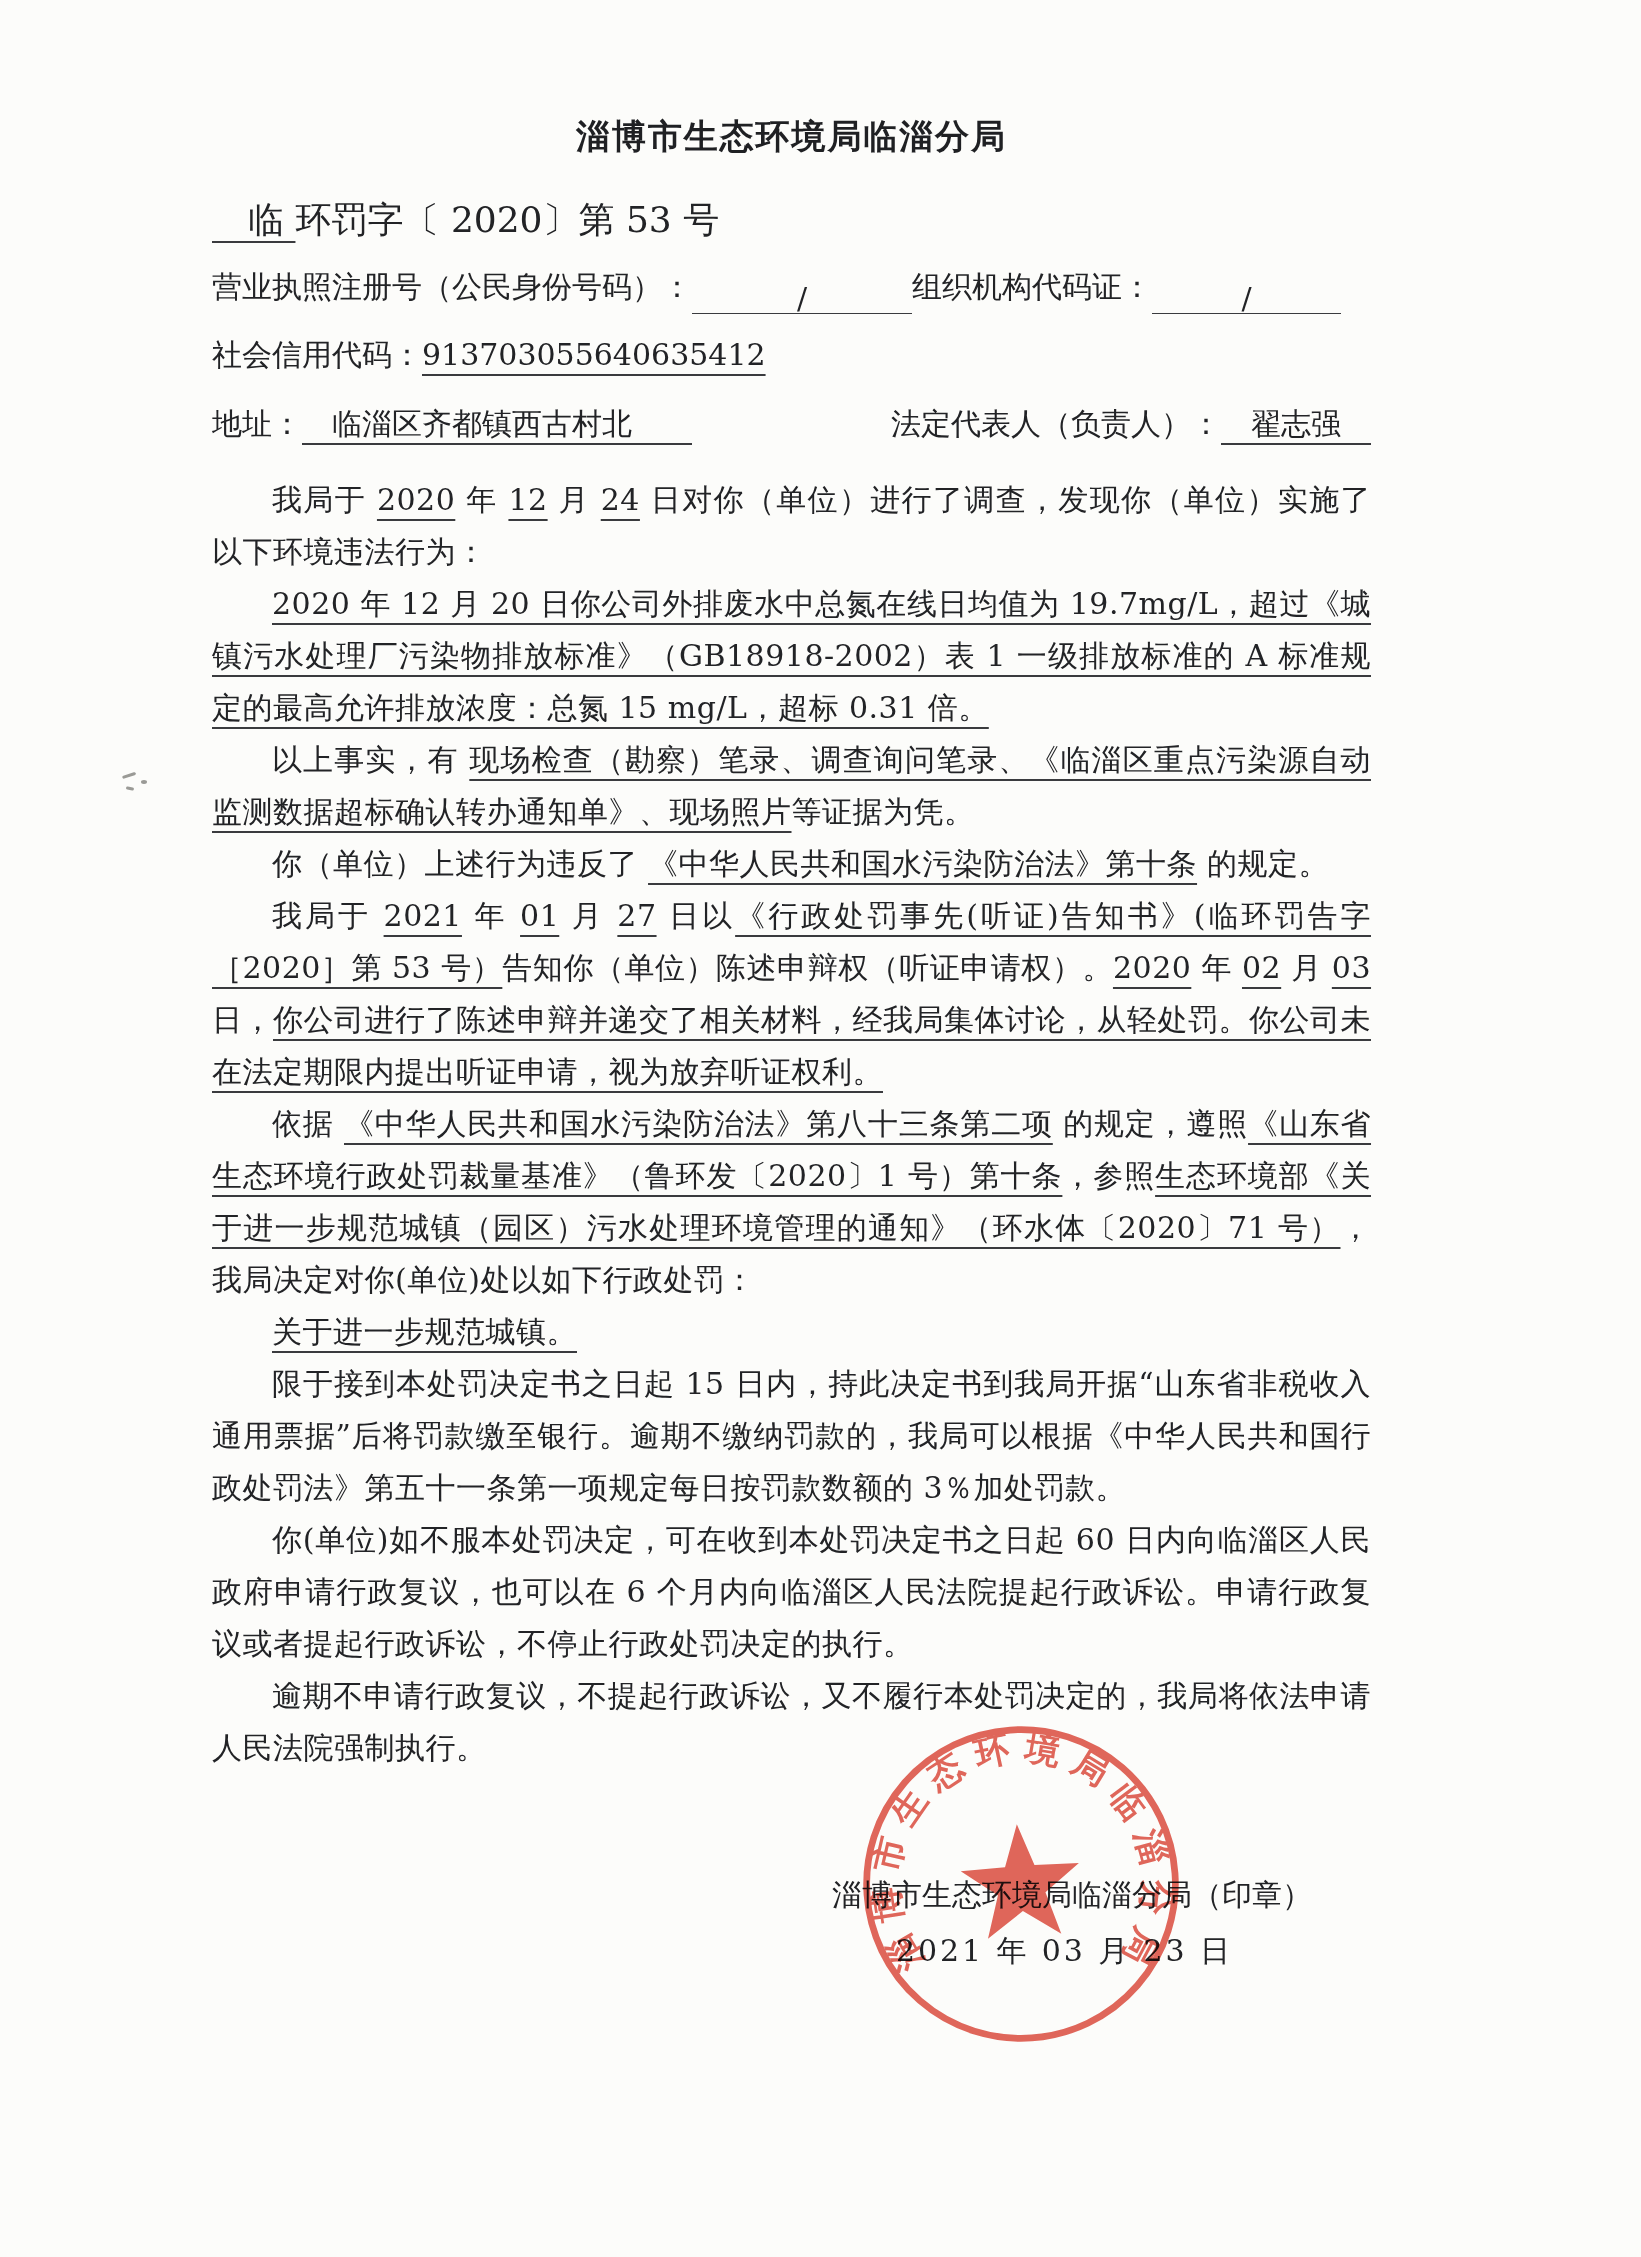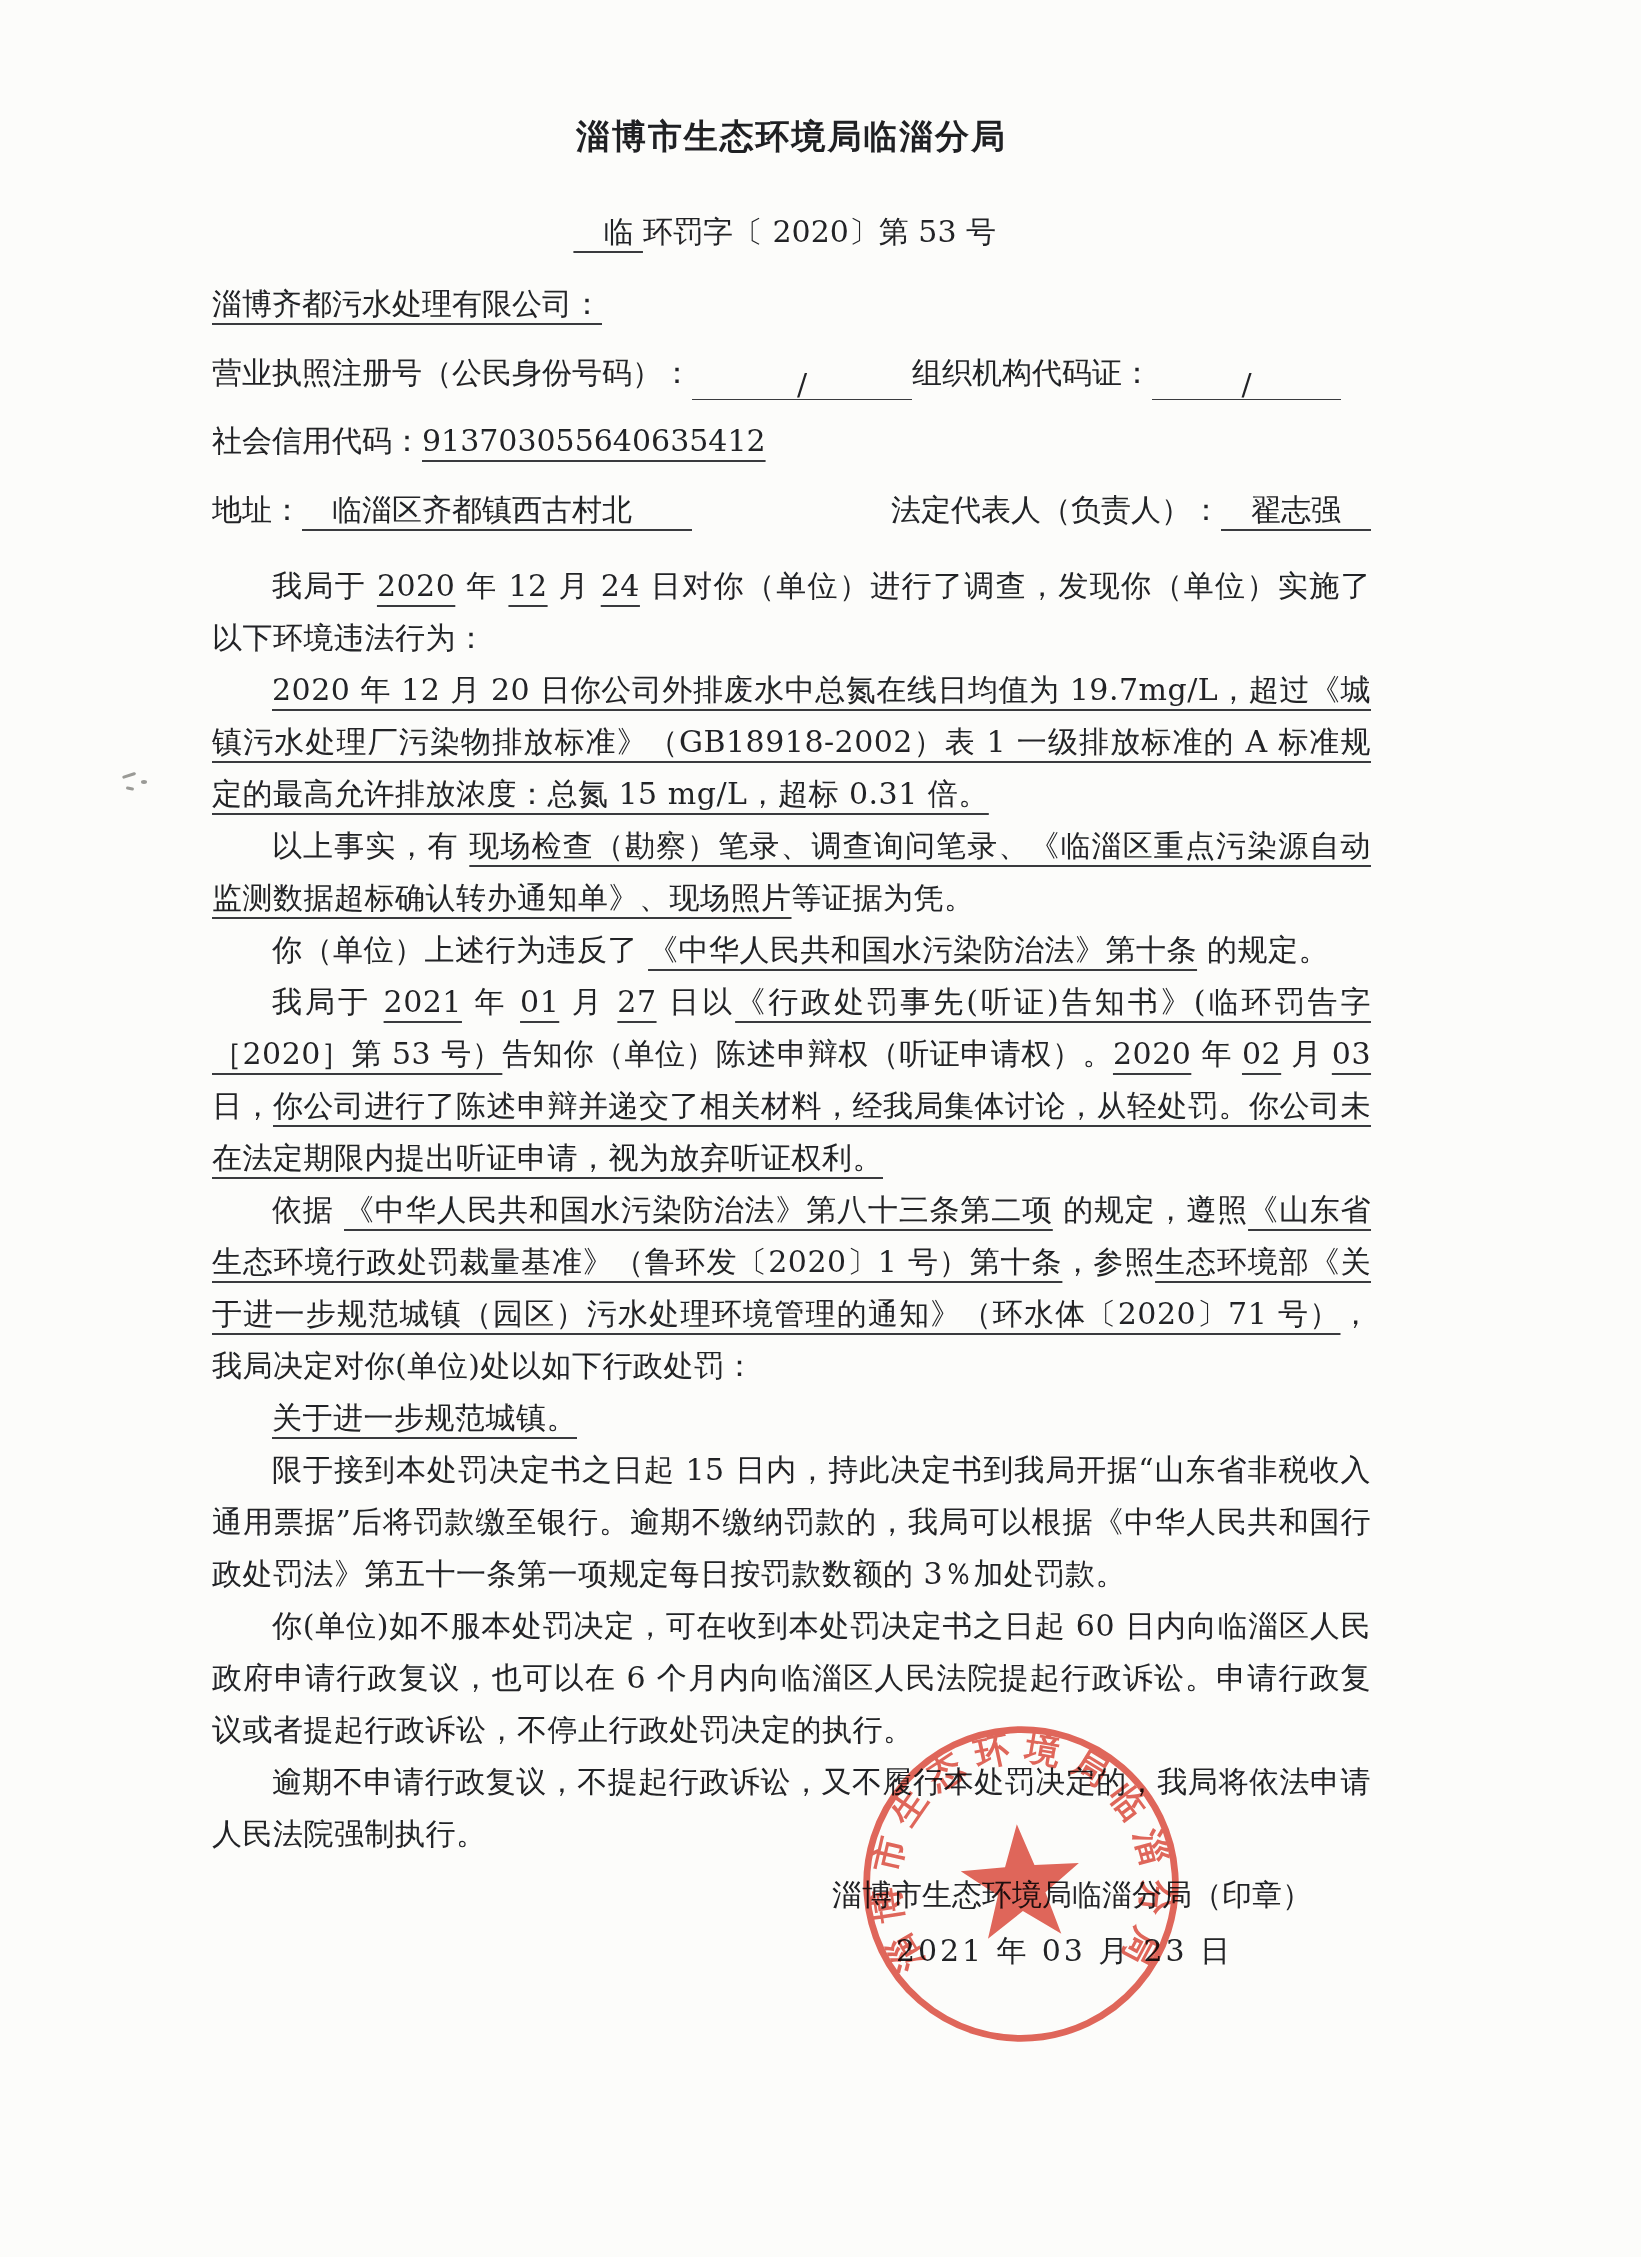--- a/index.html
+++ b/index.html
@@ -20,23 +20,23 @@
     text-align:center;
     font-family:"DejaVu Sans","Liberation Sans",sans-serif;
     font-weight:bold;
     font-size:34px;
     letter-spacing:1.9px;
     color:#1f2023;
     margin:0;
   }
   .doc-subtitle{margin-top:79px;}
   .doc-number{
-    margin-top:52px;
-    text-align:center;
-    font-size:30px;
+    margin-top:36px;
+    text-align:left;
+    font-size:36px;
     padding-right:13.5px;
     white-space:nowrap;
   }
   .u{
     text-decoration:underline;
     text-underline-offset:8.7px;
     text-decoration-thickness:1.9px;
     text-decoration-color:#3a3b3e;
   }
   .hdr{
@@ -103,21 +103,20 @@
 
 <div class="page">
 
   <div class="content">
 
     <h1 class="doc-title">淄博市生态环境局临淄分局</h1>
 
 
     <div class="doc-number"><span class="u">　临 </span><span>环罚字〔 2020〕第 53 号</span></div>
 
-    <div class="hdr" style="margin-top:23px;"><span class="u">淄博齐都污水处理有限公司：</span></div>
 
     <div class="hdr"><span>营业执照注册号（公民身份号码）：</span><span class="slash-line slash-w1">/</span><span>组织机构代码证：</span><span class="slash-line slash-w2">/</span></div>
 
     <div class="hdr"><span>社会信用代码：</span><span class="u">913703055640635412</span></div>
 
     <div class="hdr hdr-flex">
         <span><span>地址：</span><span class="u">　临淄区齐都镇西古村北　　</span></span>
         <span><span>法定代表人（负责人）：</span><span class="u">　翟志强　</span></span>
       </div>
 

